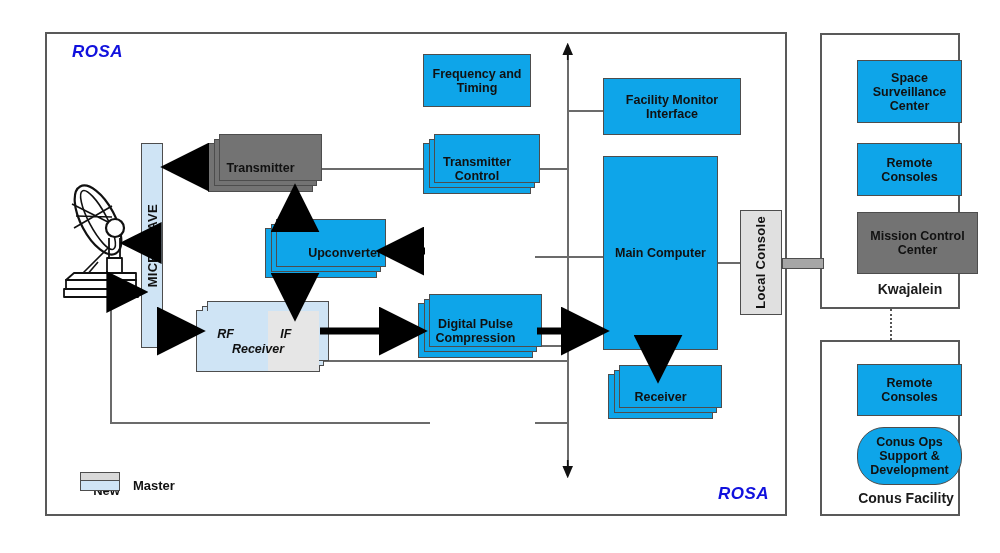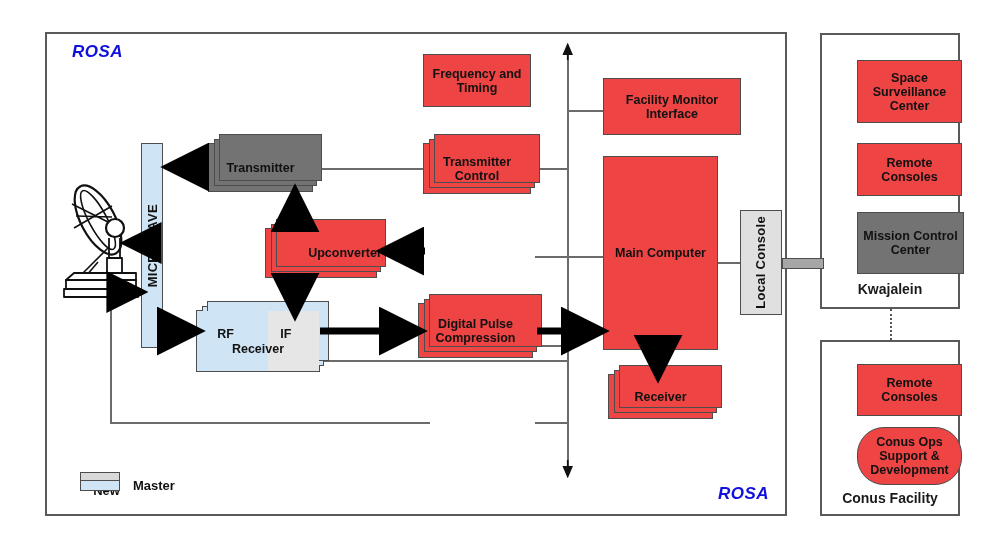--- a/index.html
+++ b/index.html
@@ -37,21 +37,21 @@
     color: #1111dd;
     letter-spacing: .5px;
     white-space: nowrap;
   }
 
   
   .box {
     position: absolute;
     box-sizing: border-box;
     border: 1.5px solid #4d4d4d;
-    background: #ef4444;
+    background: #0ea5e9;
     display: flex;
     align-items: center;
     justify-content: center;
     text-align: center;
     font-weight: bold;
     font-size: 12.5px;
     color: #111111;
     line-height: 1.12;
     z-index: 5;
   }
@@ -265,21 +265,21 @@
 
   <div class="box stack" style="left:265px; top:228px; width:112px; height:50px;padding-left:48px;">
     <span>Upconverter</span>
   </div>
 
 
   <div class="box" style="left:603px; top:156px; width:115px; height:194px;">
     <span>Main Computer</span>
   </div>
 
-  <div class="box split stack" style="left:196px; top:310px; width:124px; height:62px; background:#cfe4f5;">
+  <div class="box split stack" style="left:196px; top:310px; width:124px; height:62px; background:#cfe4f5;font-style:italic;">
     <div class="half half-rf"></div>
     <div class="half half-if"></div>
     <div class="rf-text">
       <span class="rf-line1">
         <span class="rf-rf">RF</span>
         <span class="rf-if">IF</span>
       </span>
       <span class="rf-line2">Receiver</span>
     </div>
   </div>
@@ -300,36 +300,36 @@
   <div class="graylink" style="left:782px; top:258px; width:42px; height:11px;"></div>
 
   <div class="frame" style="left:820px; top:33px; width:140px; height:276px;"></div>
 
   <div class="box" style="left:857px; top:60px; width:105px; height:63px;">
     <span>Space Surveillance Center</span>
   </div>
   <div class="box" style="left:857px; top:143px; width:105px; height:53px;">
     <span>Remote Consoles</span>
   </div>
-  <div class="box legacy" style="left:857px; top:212px; width:107px; height:62px;">
+  <div class="box legacy" style="left:857px; top:212px; width:121px; height:62px;">
     <span>Mission Control Center</span>
   </div>
-  <div class="frame-label" style="left:820px; top:281px; width:140px;">Kwajalein</div>
+  <div class="frame-label" style="left:820px; top:281px; width:140px;padding-left:20px;">Kwajalein</div>
 
   <div class="dotted" style="left:890px; top:309px; height:31px;"></div>
 
   <div class="frame" style="left:820px; top:340px; width:140px; height:176px;"></div>
 
   <div class="box" style="left:857px; top:364px; width:105px; height:52px;">
     <span>Remote Consoles</span>
   </div>
   <div class="box" style="left:857px; top:427px; width:105px; height:58px;border-radius:27px;">
     <span>Conus Ops Support &amp; Development</span>
   </div>
-  <div class="frame-label" style="left:820px; top:490px; width:140px;">Conus Facility</div>
+  <div class="frame-label" style="left:820px; top:490px; width:140px;padding-left:16px;">Conus Facility</div>
 
   <div class="legend" style="left:80px; top:456px; width:170px; height:46px;">
     <div class="legend-row" style="left:0; top:16px;flex-direction:column;">
       <span class="swatch new"></span>
       <span class="legend-text">New</span>
     </div>
     <div class="legend-row" style="left:0; top:22px;">
       <span class="swatch legacy"></span>
       <span class="legend-text">Master</span>
     </div>

